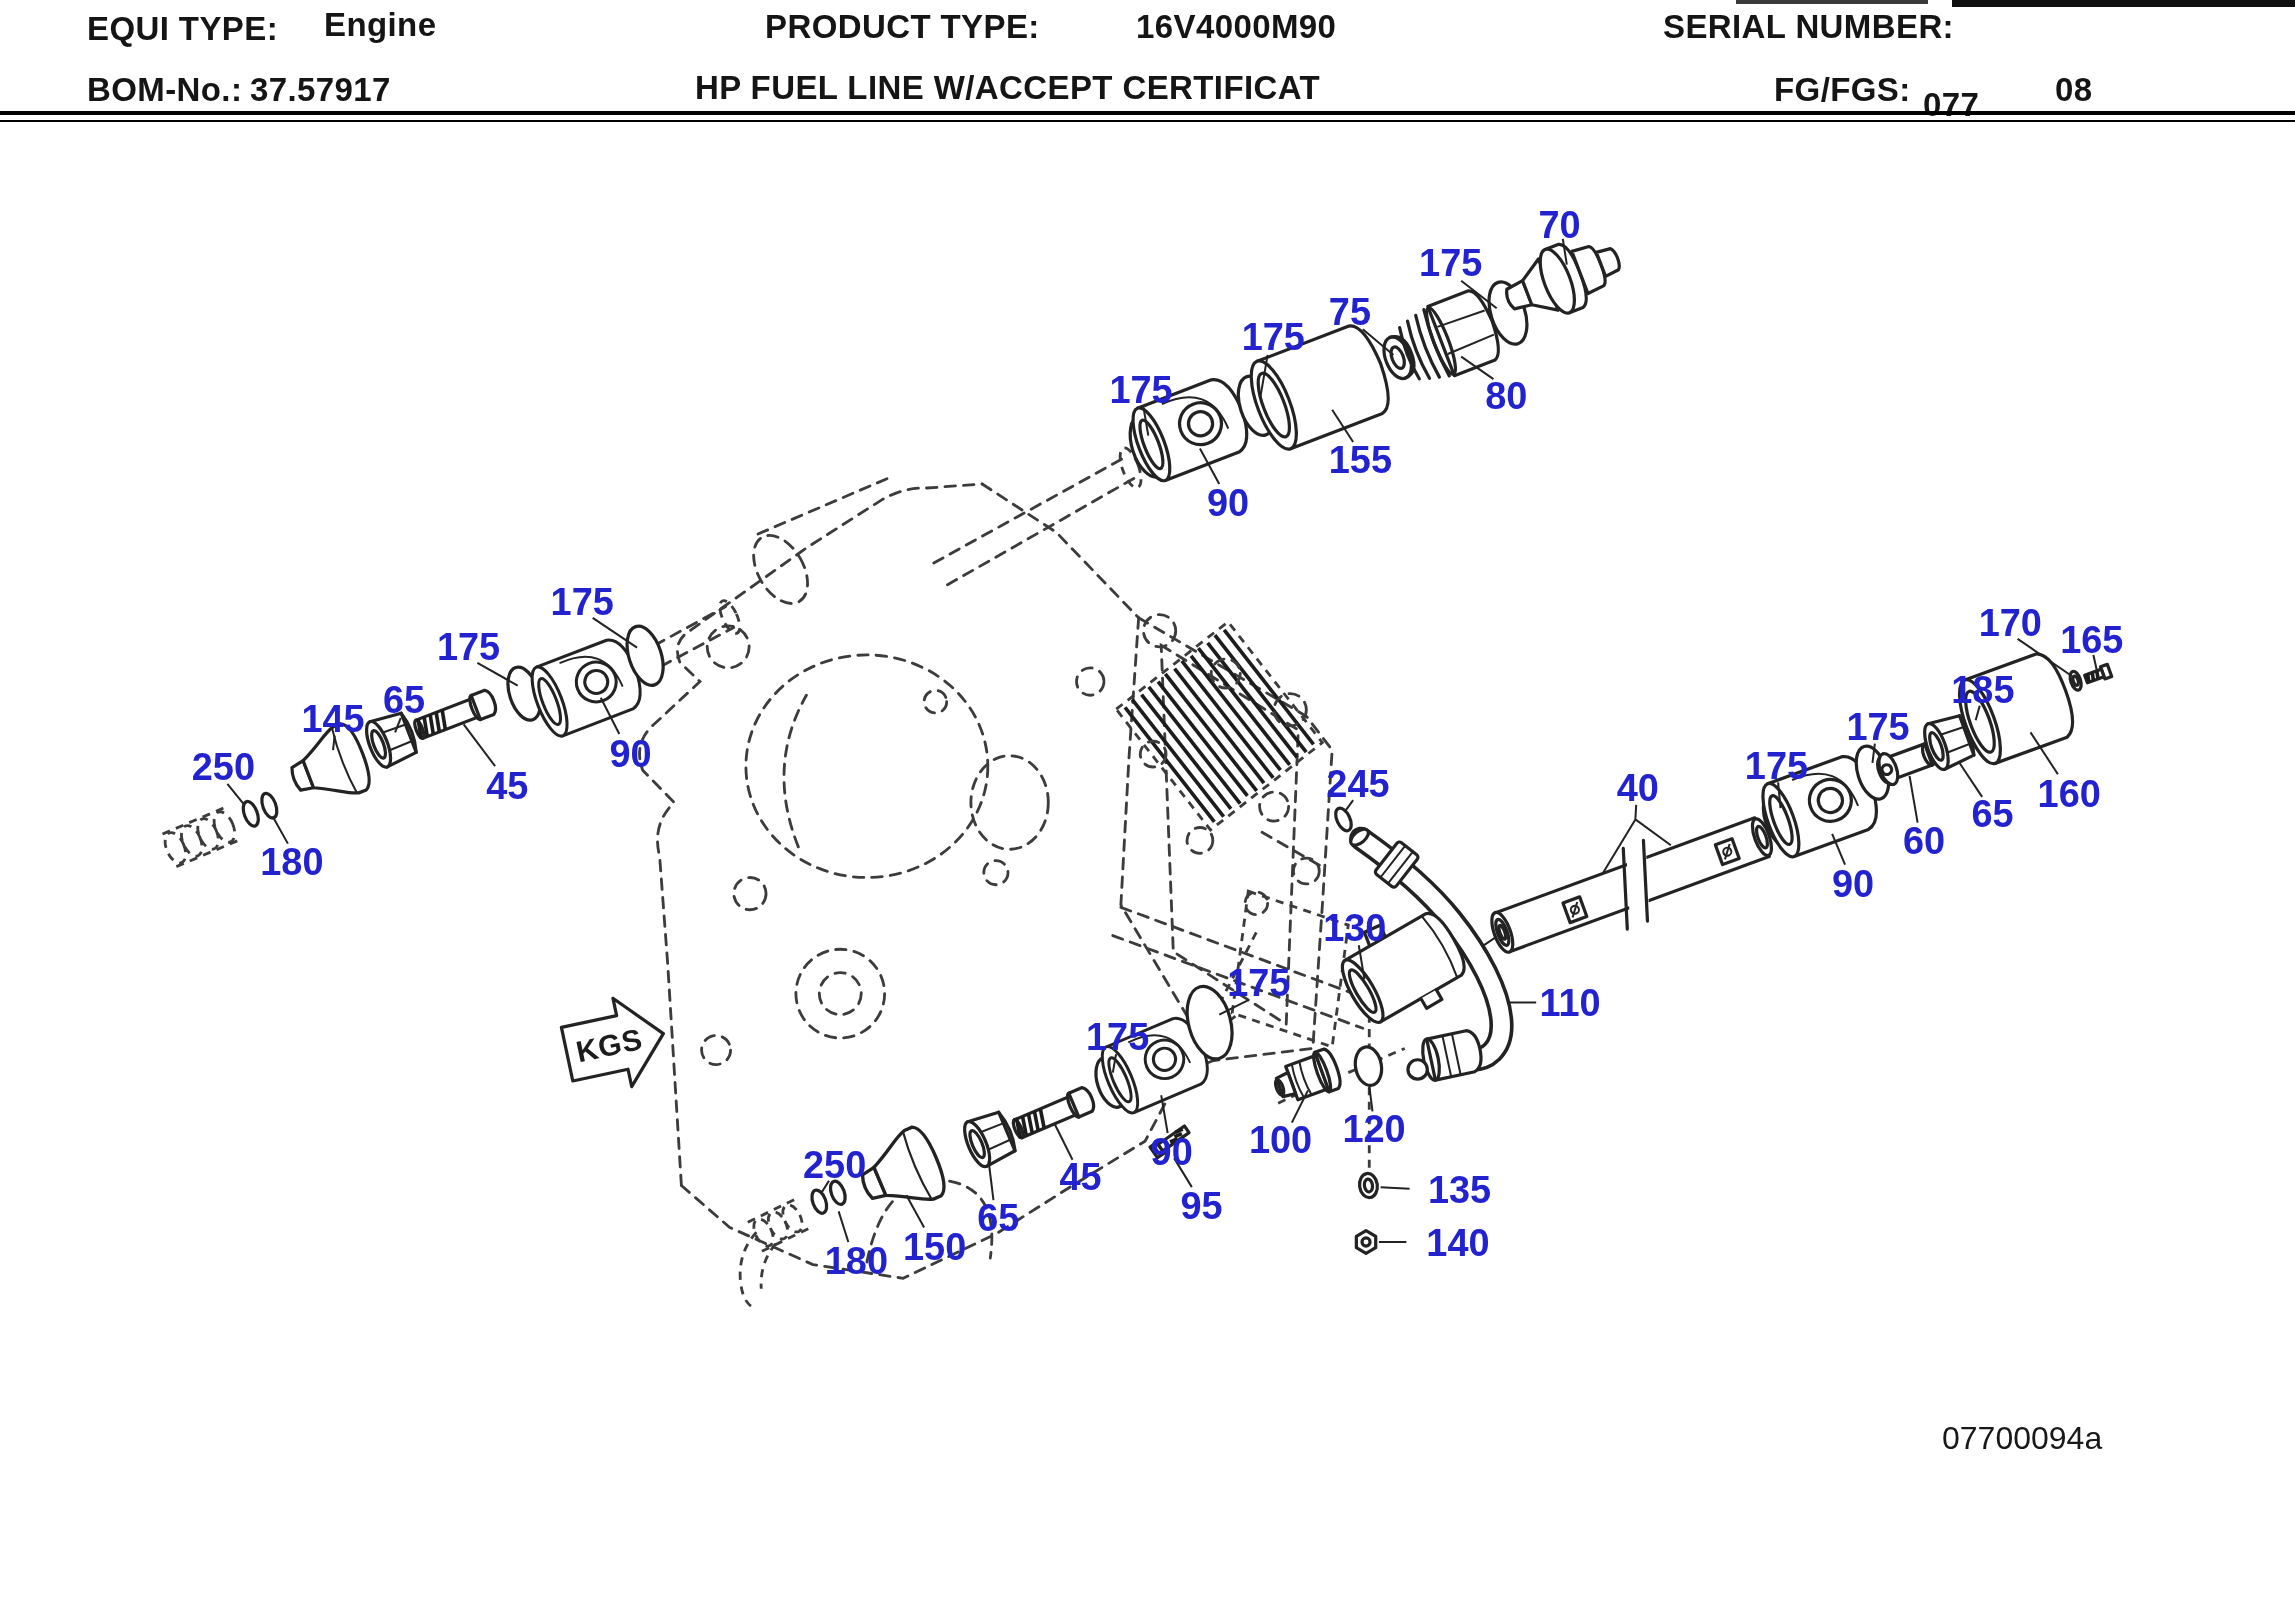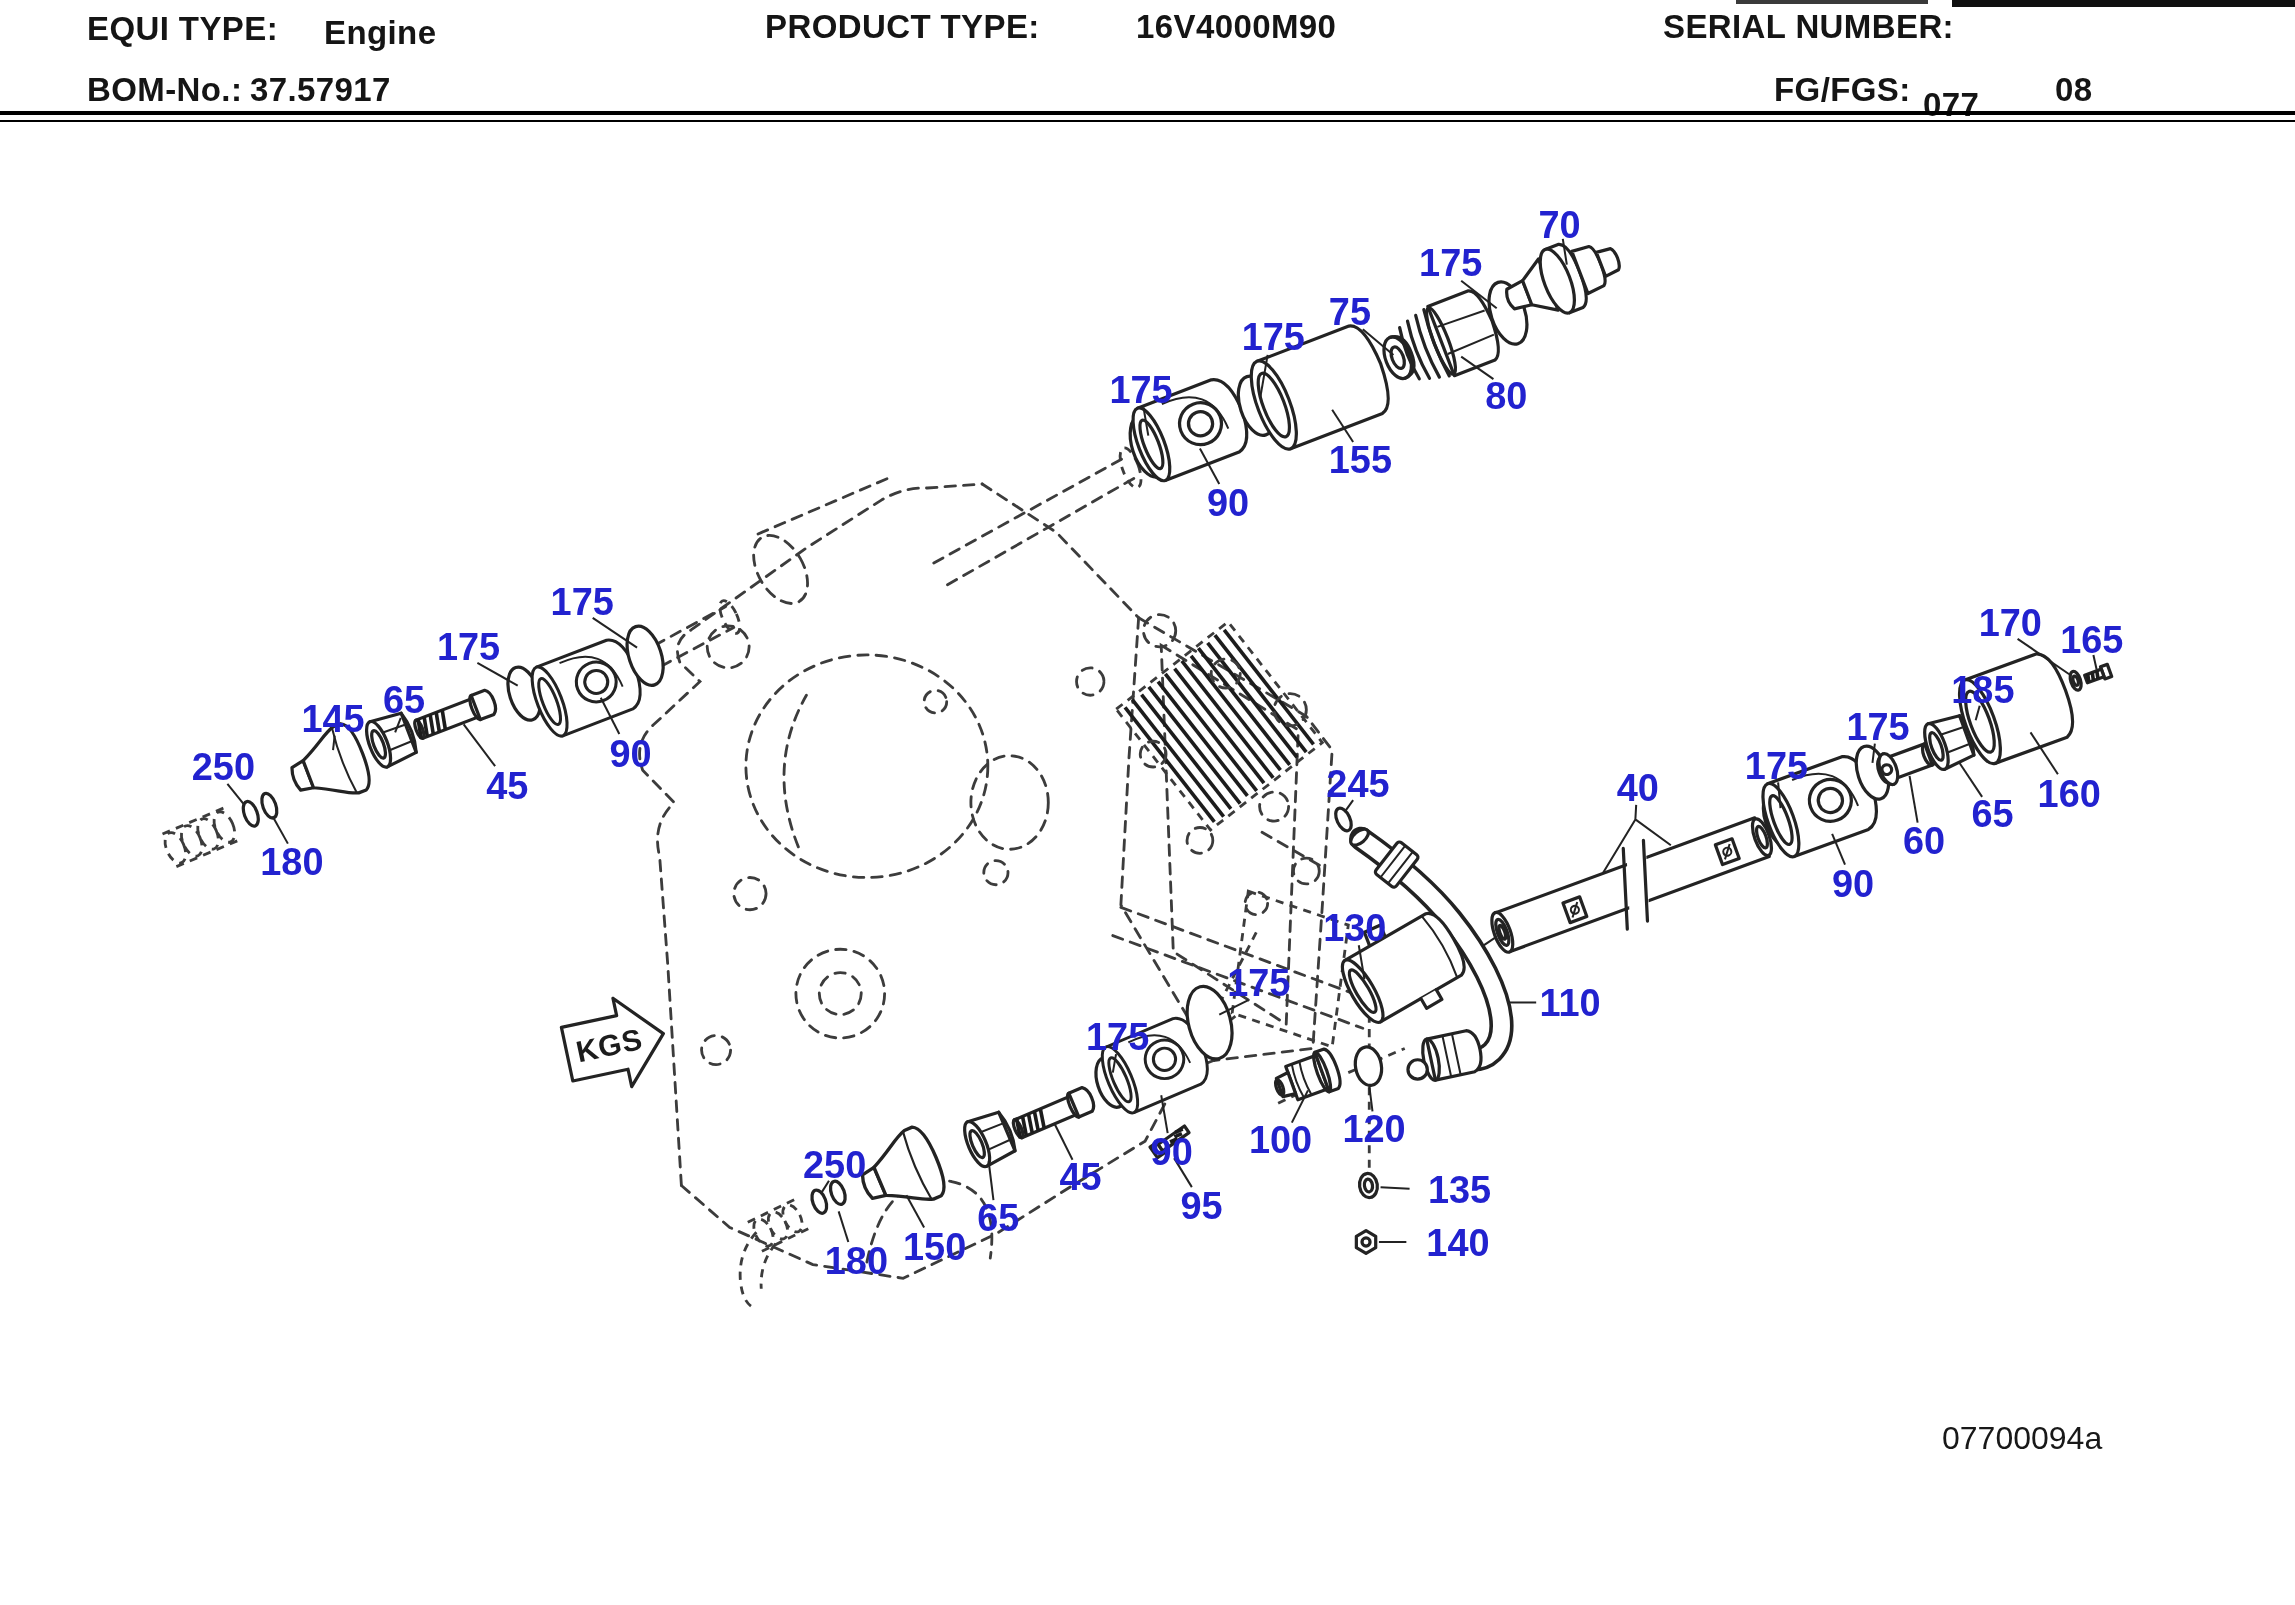--- a/index.html
+++ b/index.html
@@ -28,27 +28,28 @@
   .dsh { stroke:#3c3c3c; stroke-width:3.5; fill:none; stroke-dasharray:13 10; stroke-linecap:round; }
   .dshf{ stroke:#3c3c3c; stroke-width:3.5; fill:none; stroke-dasharray:10 8; }
   .hat { stroke:#1c1c1c; stroke-width:4.5; fill:none; }
 </style>
 </head>
 <body>
 
 <div class="page">
 
   <div class="hdr" style="left:87px;top:9.7px">EQUI TYPE:</div>
-  <div class="hdr" style="left:324px;top:14px">Engine</div>
+  <div class="hdr" style="left:324px;top:6px">Engine</div>
   <div class="hdr" style="left:765px;top:8px">PRODUCT TYPE:</div>
   <div class="hdr" style="left:1136px;top:8px">16V4000M90</div>
   <div class="hdr" style="left:1663px;top:8px">SERIAL NUMBER:</div>
   <div class="hdr" style="left:1944px;top:8px"></div>
   <div class="hdr" style="left:87px;top:71px">BOM-No.:</div>
   <div class="hdr" style="left:250px;top:71px">37.57917</div>
+  <div class="hdr" style="left:695px;top:69px">HP FUEL LINE W/ACCEPT CERTIFICAT</div>
   <div class="hdr" style="left:1774px;top:71px">FG/FGS:</div>
   <div class="hdr" style="left:1923px;top:86px">077</div>
   <div class="hdr" style="left:2055px;top:71px">08</div>
   <div class="hdr-rule"></div>
   <div class="scan-strip-a"></div>
   <div class="scan-strip-b"></div>
 
   <svg class="art" width="2295" height="1605" viewBox="0 0 2846 1990">
 
     <g>

